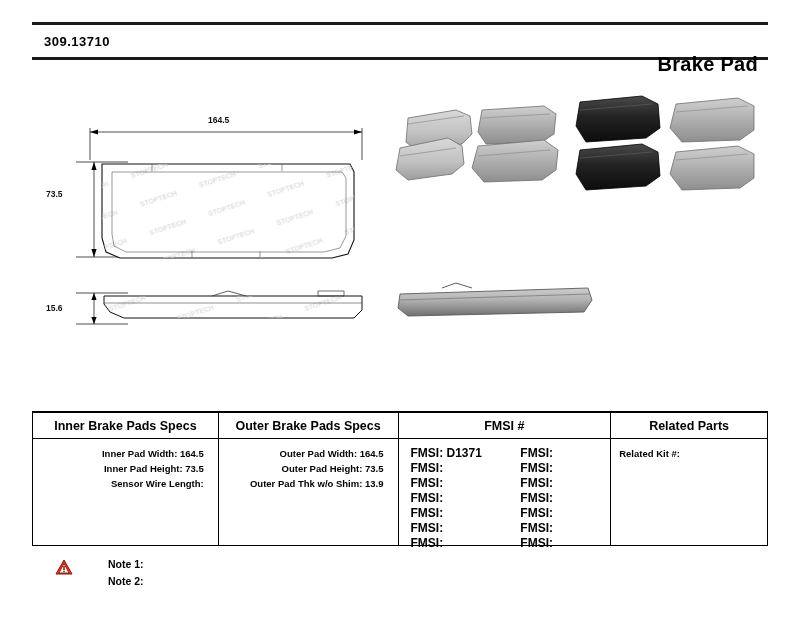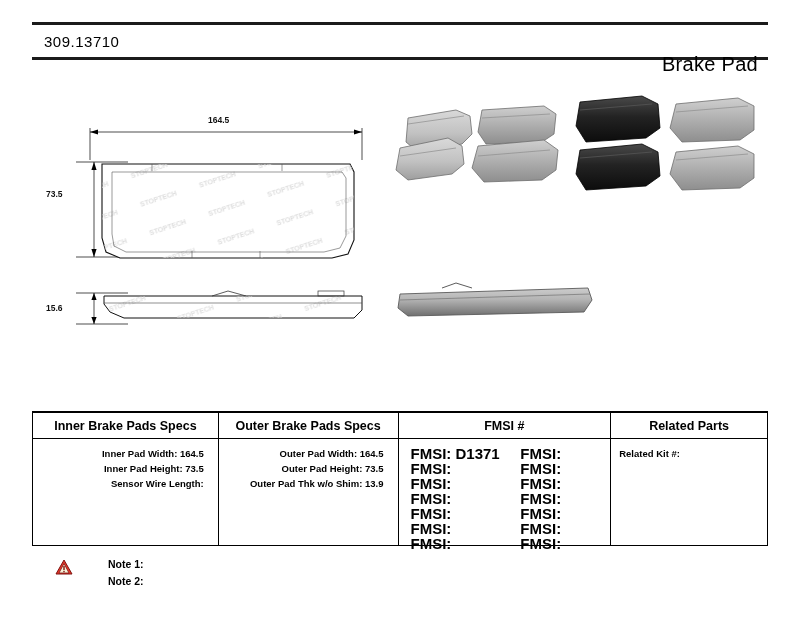--- a/index.html
+++ b/index.html
@@ -26,27 +26,27 @@
     width: 736px;
     height: 38px;
     border-top: 3px solid #1b1b1b;
     border-bottom: 3px solid #1b1b1b;
     display: flex;
     align-items: center;
     justify-content: space-between;
     padding: 0 10px 0 12px;
   }
   .header .part-no {
-    font-size: 15px;
-    font-weight: normal;
+    font-size: 13px;
+    font-weight: bold;
     letter-spacing: 0.5px;
   }
   .header .doc-title {
     font-size: 20px;
-    font-weight: normal;
+    font-weight: bold;
     letter-spacing: 0.3px;
     margin-top: 46px;
   }
 
   
   .drawing {
     position: absolute;
     left: 32px;
     top: 72px;
     width: 736px;
@@ -98,21 +98,21 @@
   .row-right {
     text-align: right;
     font-size: 9.5px;
     font-weight: bold;
     line-height: 15px;
     padding-right: 6px;
   }
   .fmsi-body {
     display: flex;
     padding: 7px 6px 0 6px;
-    font-size: 15px;
+    font-size: 12px;
     font-weight: bold;
     line-height: 15px;
     justify-content: flex-end;
   }
   .fmsi-col { width: 50%; }
   .fmsi-col.left { padding-left: 6px; }
   .fmsi-col.right { padding-left: 16px; }
   .related-body {
     padding: 7px 8px 0 8px;
     font-size: 9.5px;

